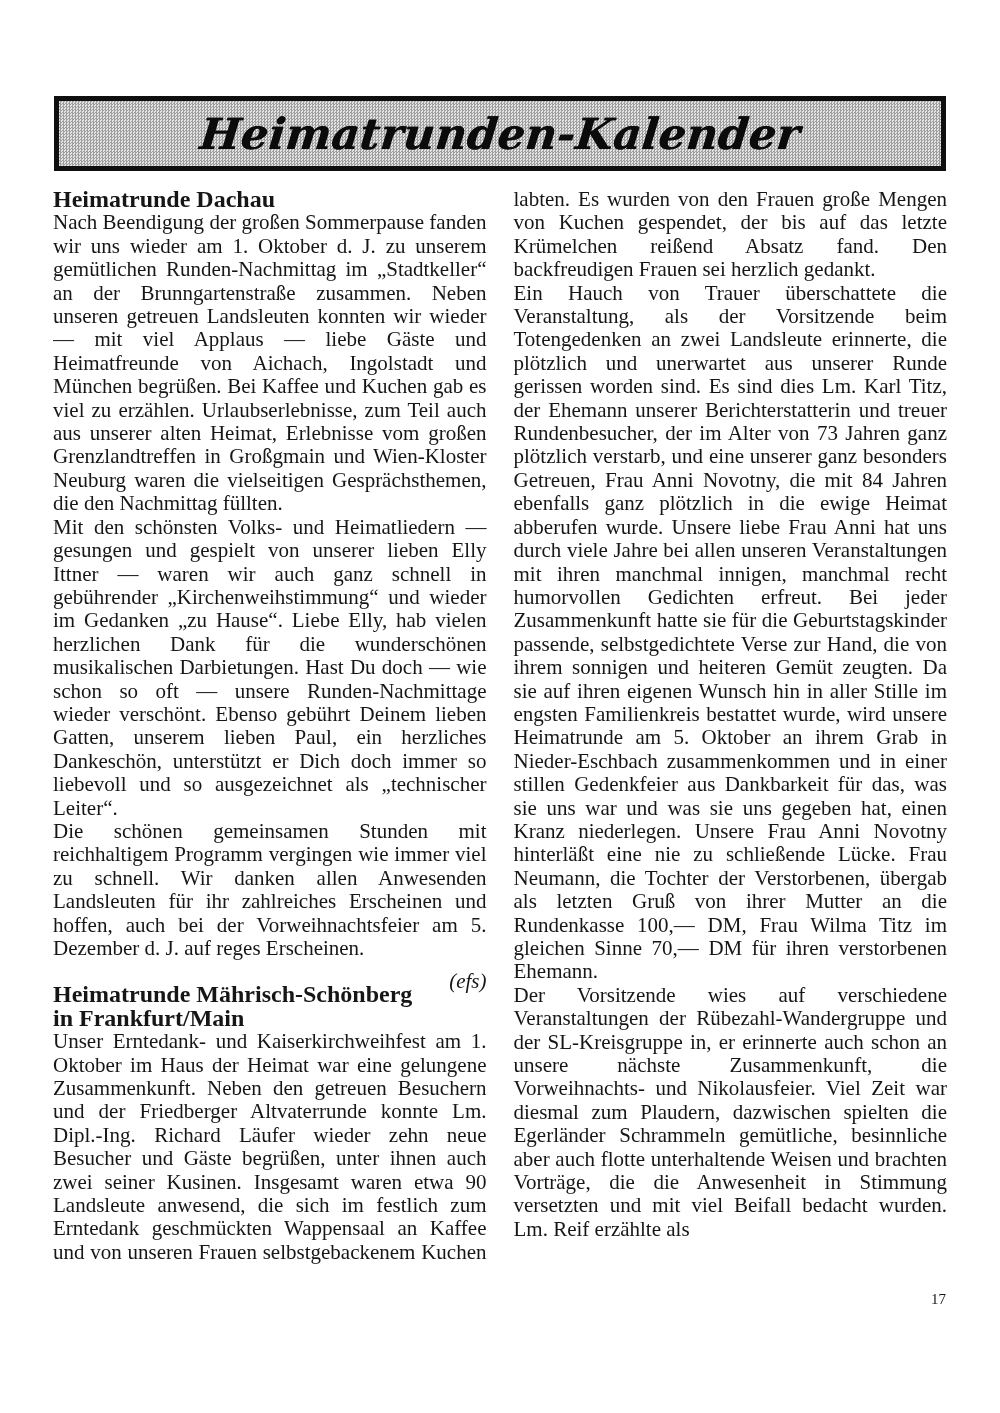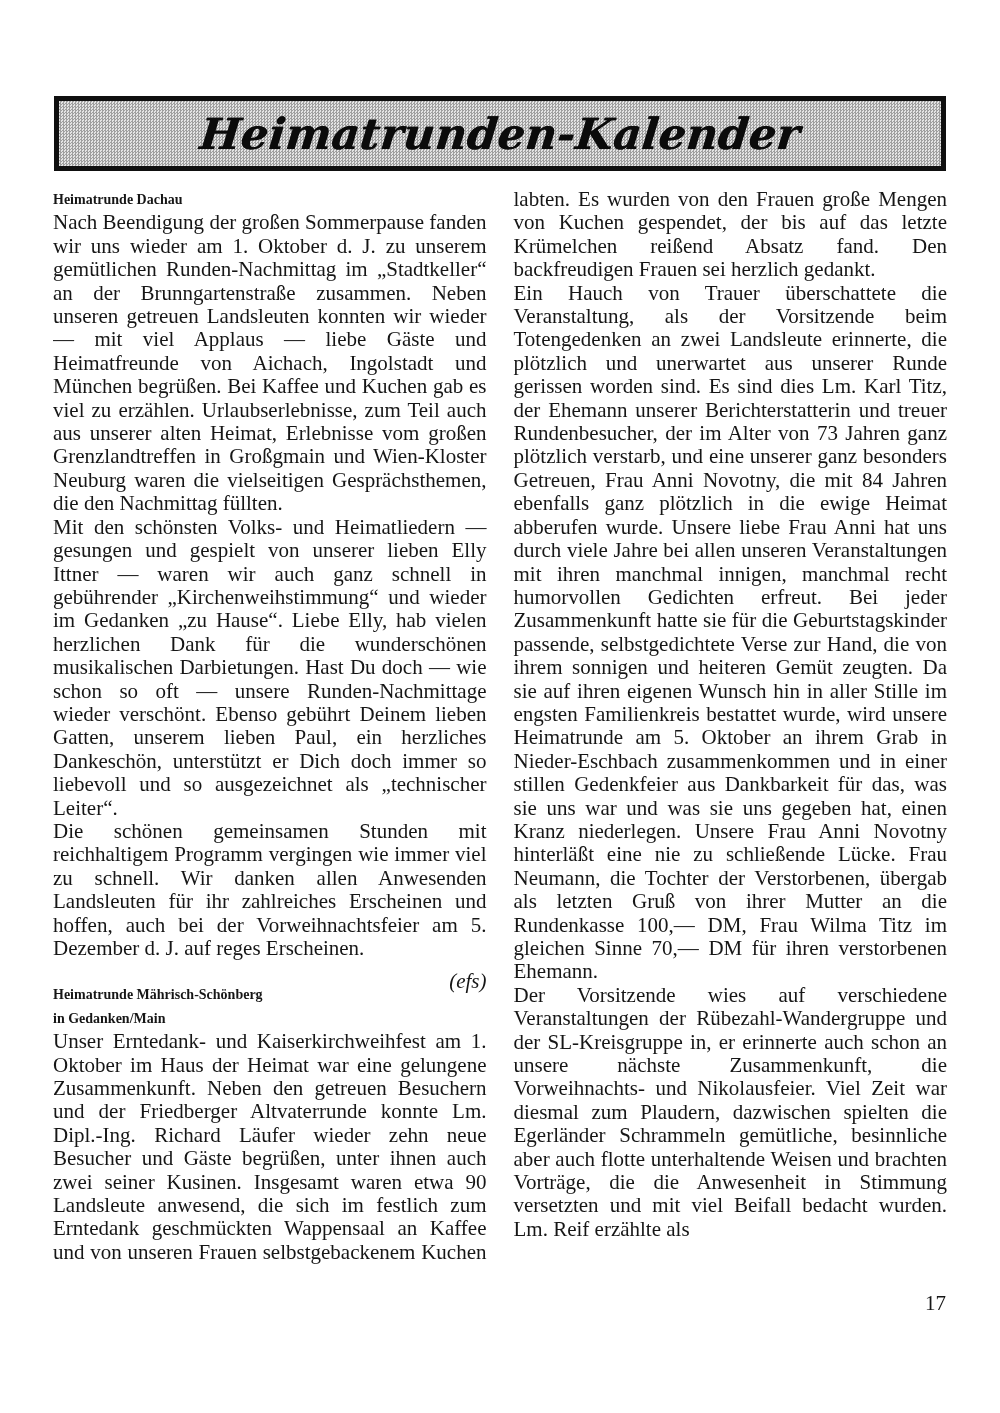--- a/index.html
+++ b/index.html
@@ -54,21 +54,21 @@
     column-gap: 27px;
     column-fill: auto;
     overflow: hidden;
     font-size: 21px;
     line-height: 23.4px;
     text-align: justify;
     hyphens: auto;
     -webkit-hyphens: auto;
   }
   .content h2 {
-    font-size: 14px;
+    font-size: 24px;
     font-weight: 700;
     margin: 0;
     text-align: left;
     hyphens: none;
   }
   .content h2.h2-spaced {
     margin-top: 23px;
   }
   .content p {
     margin: 0;
@@ -78,21 +78,21 @@
     font-style: italic;
     margin-left: 14px;
     margin-top: 33px;
   }
 
   
   .page-number {
     position: absolute;
     top: 1291px;
     right: 54px;
-    font-size: 21px;
+    font-size: 15px;
     color: #161616;
     text-align: center;
   }
 </style>
 </head>
 <body>
 
 <div class="banner">
   <div class="banner-title">Heimatrunden-Kalender</div>
 </div>
@@ -107,21 +107,21 @@
     <p>Mit den schönsten Volks- und Heimatliedern — gesungen und gespielt von unserer lieben Elly Ittner — waren wir auch ganz schnell in gebührender „Kirchenweihstimmung“ und wieder im Gedanken „zu Hause“. Liebe Elly, hab vielen herzlichen Dank für die wunderschönen musikalischen Darbietungen. Hast Du doch — wie schon so oft — unsere Runden-Nachmittage wieder verschönt. Ebenso gebührt Deinem lieben Gatten, unserem lieben Paul, ein herzliches Dankeschön, unterstützt er Dich doch immer so liebevoll und so ausgezeichnet als „technischer Leiter“.</p>
     <p>
       <span>Die schönen gemeinsamen Stunden mit reichhaltigem Programm vergingen wie immer viel zu schnell. Wir danken allen Anwesenden Landsleuten für ihr zahlreiches Erscheinen und hoffen, auch bei der Vorweihnachtsfeier am 5. Dezember d. J. auf reges Erscheinen.</span>
       <span class="sig">(efs)</span>
     </p>
   </section>
 
   <section>
     <h2 class="h2-spaced">
       <span>Heimatrunde Mährisch-Schönberg</span><br>
-      <span>in Gedanken/Main</span>
+      <span>in Frankfurt/Main</span>
     </h2>
     <p>Unser Erntedank- und Kaiserkirchweihfest am 1. Oktober im Haus der Heimat war eine gelungene Zusammenkunft. Neben den getreuen Besuchern und der Friedberger Altvaterrunde konnte Lm. Dipl.-Ing. Richard Läufer wieder zehn neue Besucher und Gäste begrüßen, unter ihnen auch zwei seiner Kusinen. Insgesamt waren etwa 90 Landsleute anwesend, die sich im festlich zum Erntedank geschmückten Wappensaal an Kaffee und von unseren Frauen selbstgebackenem Kuchen labten. Es wurden von den Frauen große Mengen von Kuchen gespendet, der bis auf das letzte Krümelchen reißend Absatz fand. Den backfreudigen Frauen sei herzlich gedankt.</p>
     <p>Ein Hauch von Trauer überschattete die Veranstaltung, als der Vorsitzende beim Totengedenken an zwei Landsleute erinnerte, die plötzlich und unerwartet aus unserer Runde gerissen worden sind. Es sind dies Lm. Karl Titz, der Ehemann unserer Berichterstatterin und treuer Rundenbesucher, der im Alter von 73 Jahren ganz plötzlich verstarb, und eine unserer ganz besonders Getreuen, Frau Anni Novotny, die mit 84 Jahren ebenfalls ganz plötzlich in die ewige Heimat abberufen wurde. Unsere liebe Frau Anni hat uns durch viele Jahre bei allen unseren Veranstaltungen mit ihren manchmal innigen, manchmal recht humorvollen Gedichten erfreut. Bei jeder Zusammenkunft hatte sie für die Geburtstagskinder passende, selbstgedichtete Verse zur Hand, die von ihrem sonnigen und heiteren Gemüt zeugten. Da sie auf ihren eigenen Wunsch hin in aller Stille im engsten Familienkreis bestattet wurde, wird unsere Heimatrunde am 5. Oktober an ihrem Grab in Nieder-Eschbach zusammenkommen und in einer stillen Gedenkfeier aus Dankbarkeit für das, was sie uns war und was sie uns gegeben hat, einen Kranz niederlegen. Unsere Frau Anni Novotny hinterläßt eine nie zu schließende Lücke. Frau Neumann, die Tochter der Verstorbenen, übergab als letzten Gruß von ihrer Mutter an die Rundenkasse 100,— DM, Frau Wilma Titz im gleichen Sinne 70,— DM für ihren verstorbenen Ehemann.</p>
     <p>Der Vorsitzende wies auf verschiedene Veranstaltungen der Rübezahl-Wandergruppe und der SL-Kreisgruppe in, er erinnerte auch schon an unsere nächste Zusammenkunft, die Vorweihnachts- und Nikolausfeier. Viel Zeit war diesmal zum Plaudern, dazwischen spielten die Egerländer Schrammeln gemütliche, besinnliche aber auch flotte unterhaltende Weisen und brachten Vorträge, die die Anwesenheit in Stimmung versetzten und mit viel Beifall bedacht wurden. Lm. Reif erzählte als</p>
   </section>
 
 </div>
 
 <div class="page-number">17</div>
 

